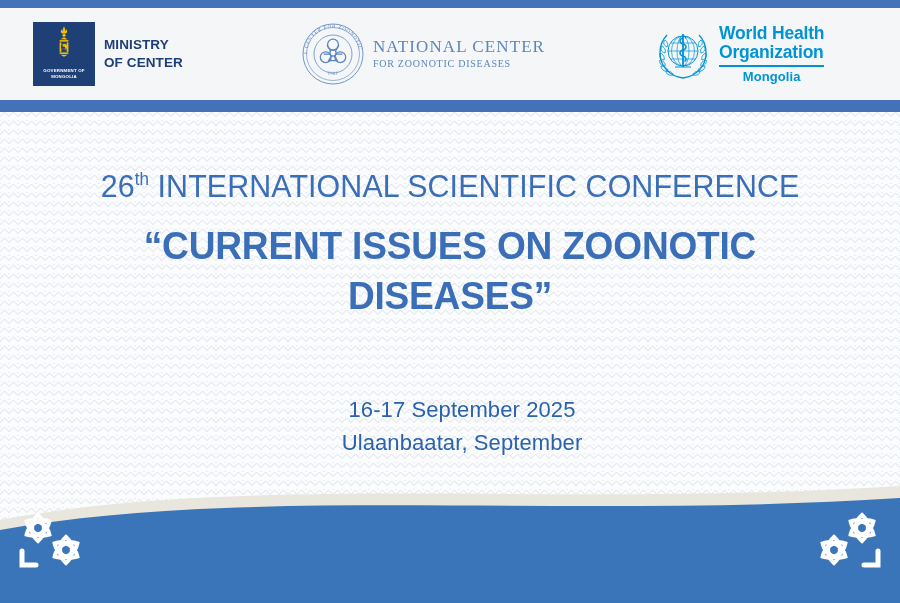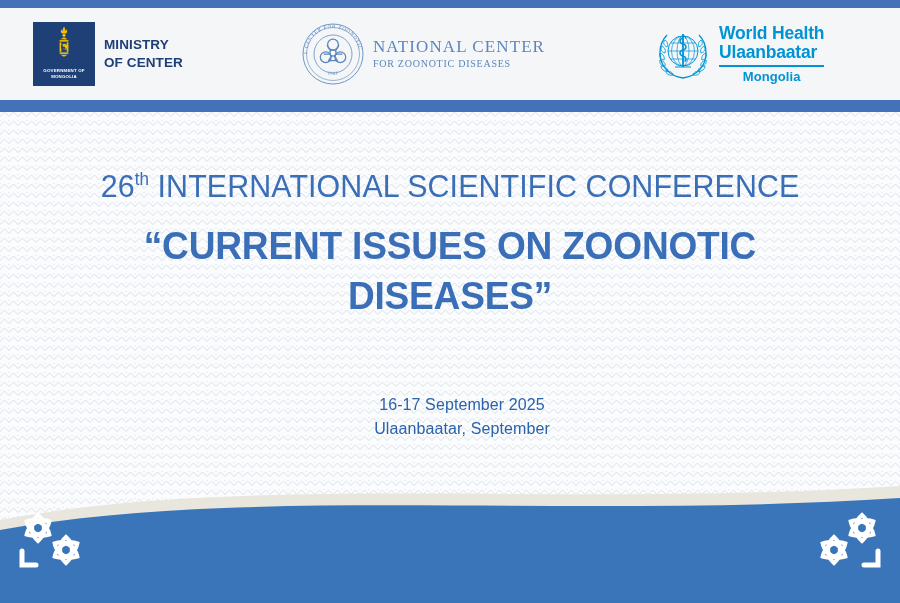--- a/index.html
+++ b/index.html
@@ -128,21 +128,21 @@
     font-size:39px;
     font-weight:bold;
     line-height:1.28;
     letter-spacing:-.2px;
     transform:scaleX(.95);
     padding:0 60px;
   }
   .meta {
     margin-top:72px;
     color:#2a62ad;
-    font-size:16px;
+    font-size:22px;
     line-height:1.5;
     letter-spacing:.1px;
     margin-left:24px;
   }
 
   
   .wave { position:absolute; left:0; bottom:0; width:900px; height:135px; }
 
   .ornament { position:absolute; bottom:0; }
   .orn-left  { left:12px;  bottom:22px; }
@@ -267,21 +267,21 @@
           </g>
 
           <g stroke="#0093d5" fill="none">
             <path d="M28 8 V41" stroke-width="1.8"></path>
             <path d="M28 12 C24 13 24 17 28 18 C32 19 32 23 28 24 C24 25 24 29 28 30 C31.5 31 32 34 29.5 35.5" stroke-width="1.5"></path>
             <path d="M28 10.5 c1.6 -1 3.2 .6 2.2 2.1" stroke-width="1.2"></path>
           </g>
         </svg>
         <div class="who-text">
           <div class="who-name">World Health</div>
-          <div class="who-name">Ulaanbaatar</div>
+          <div class="who-name">Organization</div>
           <div class="who-rule"></div>
           <div class="who-country">Mongolia</div>
         </div>
       </div>
     </div>
 
   </div>
 
   <div class="header-divider"></div>
 

